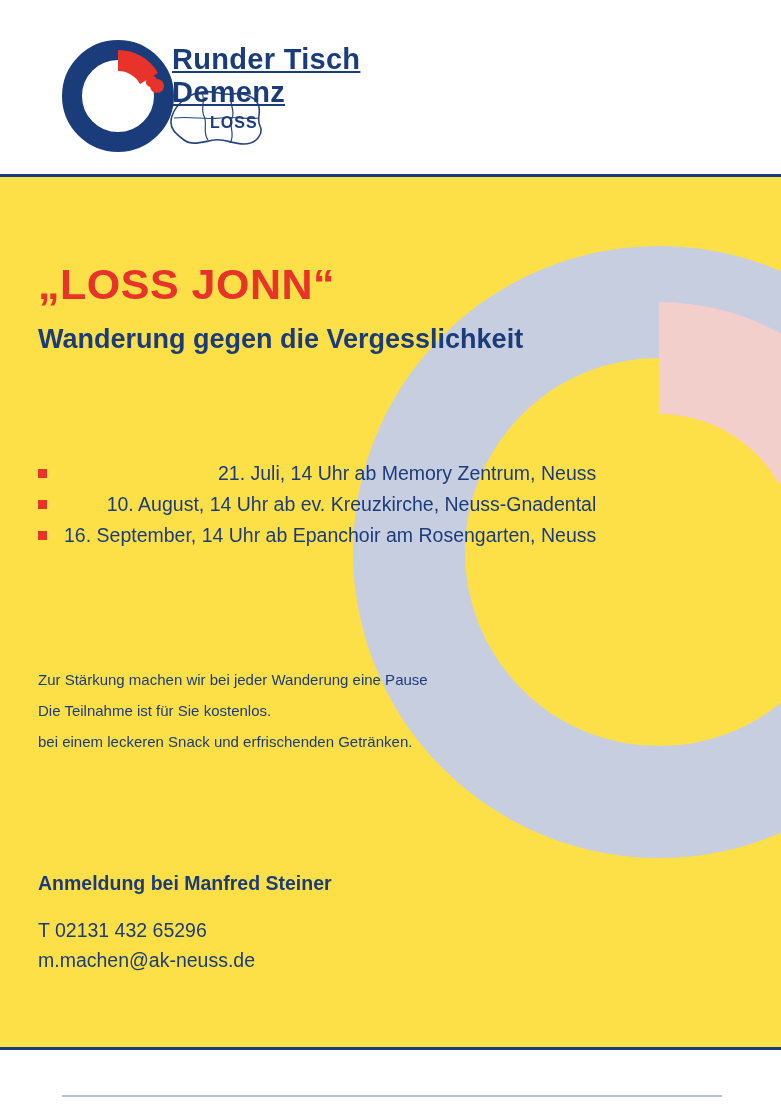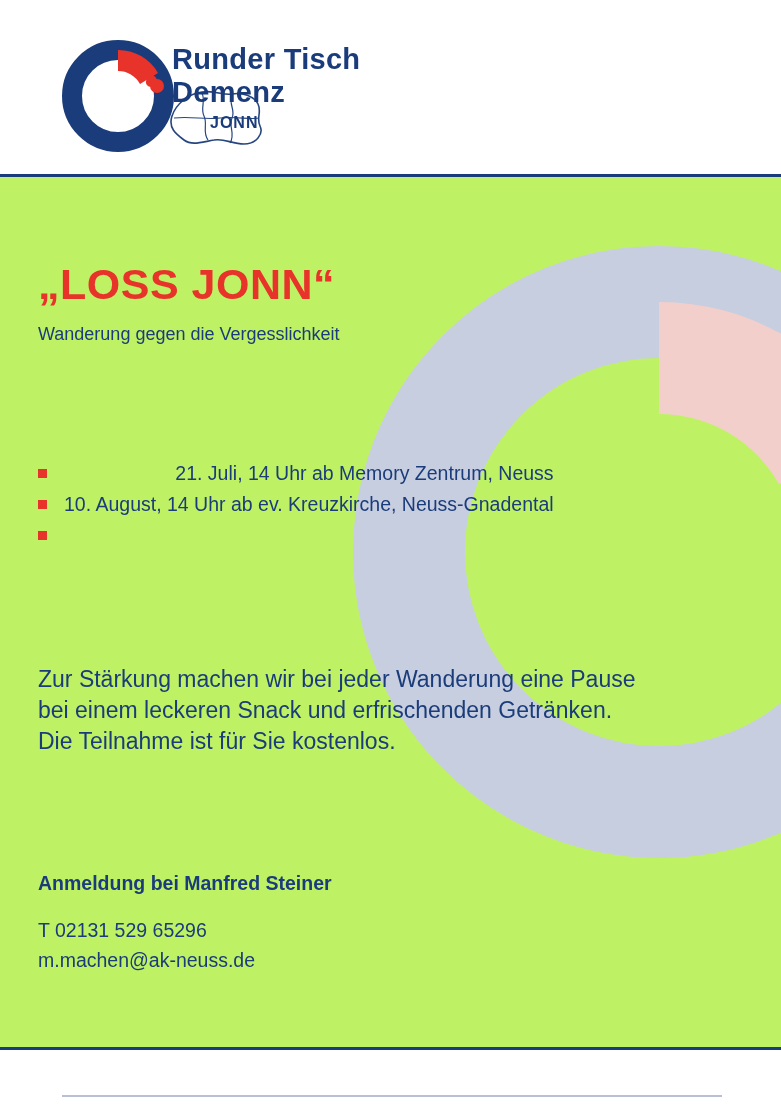--- a/index.html
+++ b/index.html
@@ -42,20 +42,21 @@
     top: 16px;
     width: 190px;
   }
   .logo-line1, .logo-line2 {
     font-weight: bold;
     font-size: 29px;
     letter-spacing: 0.3px;
     color: #1b3c7a;
     line-height: 31px;
     white-space: nowrap;
+    text-decoration: underline;
   }
   .logo-line2 { margin-top: 2px; }
   .logo-neuss {
     font-weight: bold;
     font-size: 16px;
     color: #1b3c7a;
     letter-spacing: 1px;
     margin-top: 6px;
     margin-left: 38px;
   }
@@ -68,21 +69,21 @@
     opacity: 0.95;
   }
 
   
   .panel {
     position: absolute;
     left: 0;
     top: 174px;
     width: 781px;
     height: 876px;
-    background: #bef264;
+    background: #fde047;
     overflow: hidden;
   }
   .panel-top-rule {
     position: absolute;
     left: 0;
     top: 0;
     width: 781px;
     height: 3px;
     background: #1b3c7a;
   }
@@ -120,22 +121,22 @@
     font-size: 43px;
     font-weight: bold;
     color: #e8332a;
     letter-spacing: 0.5px;
     white-space: nowrap;
   }
   .subtitle {
     position: absolute;
     left: 38px;
     top: 150px;
-    font-size: 18px;
-    font-weight: normal;
+    font-size: 27px;
+    font-weight: bold;
     color: #1b3c7a;
     white-space: nowrap;
   }
 
   .date-list {
     position: absolute;
     left: 38px;
     top: 284px;
     list-style: none;
     margin: 0;
@@ -157,21 +158,21 @@
     width: 9px;
     height: 9px;
     background: #e8332a;
     display: block;
   }
 
   .note {
     position: absolute;
     left: 38px;
     top: 490px;
-    font-size: 23px;
+    font-size: 15px;
     color: #1b3c7a;
     line-height: 31px;
   }
   .note div { white-space: nowrap; }
 
   .contact {
     position: absolute;
     left: 38px;
     top: 694px;
     font-size: 19.5px;
@@ -213,21 +214,21 @@
         <circle cx="56" cy="56" r="46" fill="none" stroke="#1b3c7a" stroke-width="20"></circle>
         <path d="M56 10 A46 46 0 0 1 96 33 L78 44 A25 25 0 0 0 56 31 Z" fill="#e8332a"></path>
         <path d="M86 36 c6 -3 11 3 8 8 c-3 5 -11 3 -10 -3 z" fill="#e8332a"></path>
         <circle cx="95" cy="46" r="7" fill="#e8332a"></circle>
       </svg>
     </div>
 
     <div class="logo-text">
       <div class="logo-line1">Runder Tisch</div>
       <div class="logo-line2">Demenz</div>
-      <div class="logo-neuss">JONN</div>
+      <div class="logo-neuss">LOSS</div>
     </div>
 
     <div class="logo-map">
       <svg width="120" height="64" viewBox="0 0 120 64" aria-hidden="true">
         <path d="M14 30 C18 18 30 8 44 6 C58 4 66 10 74 8 C84 6 96 10 100 18
                  C104 26 98 32 102 40 C106 48 98 58 86 58 C74 58 66 52 56 54
                  C44 56 34 60 26 54 C18 48 10 42 14 30 Z" fill="none" stroke="#1b3c7a" stroke-width="1.6"></path>
         <path d="M44 7 C48 16 42 22 46 30 C50 38 44 46 50 54" fill="none" stroke="#1b3c7a" stroke-width="1.2"></path>
         <path d="M74 9 C70 18 78 24 74 32 C70 40 78 48 72 57" fill="none" stroke="#1b3c7a" stroke-width="1.2"></path>
         <path d="M16 32 C34 30 46 34 62 32 C78 30 92 34 101 32" fill="none" stroke="#1b3c7a" stroke-width="1.2"></path>
@@ -255,32 +256,33 @@
       <li>
         <span class="bullet"></span>
         <span>21. Juli, 14 Uhr ab Memory Zentrum, Neuss</span>
       </li>
       <li>
         <span class="bullet"></span>
         <span>10. August, 14 Uhr ab ev. Kreuzkirche, Neuss-Gnadental</span>
       </li>
       <li>
         <span class="bullet"></span>
+        <span>16. September, 14 Uhr ab Epanchoir am Rosengarten, Neuss</span>
       </li>
     </ul>
 
     <div class="note">
       <div>Zur Stärkung machen wir bei jeder Wanderung eine Pause</div>
+      <div>Die Teilnahme ist für Sie kostenlos.</div>
       <div>bei einem leckeren Snack und erfrischenden Getränken.</div>
-      <div>Die Teilnahme ist für Sie kostenlos.</div>
     </div>
 
     <div class="contact">
       <div class="bold">Anmeldung bei Manfred Steiner</div>
-      <div>T 02131 529 65296</div>
+      <div>T 02131 432 65296</div>
       <div>m.machen@ak-neuss.de</div>
     </div>
   </div>
 
   <div class="panel-bottom-rule"></div>
 </div>
 
 <div class="footer">
   <div class="footer-rule"></div>
 </div>

